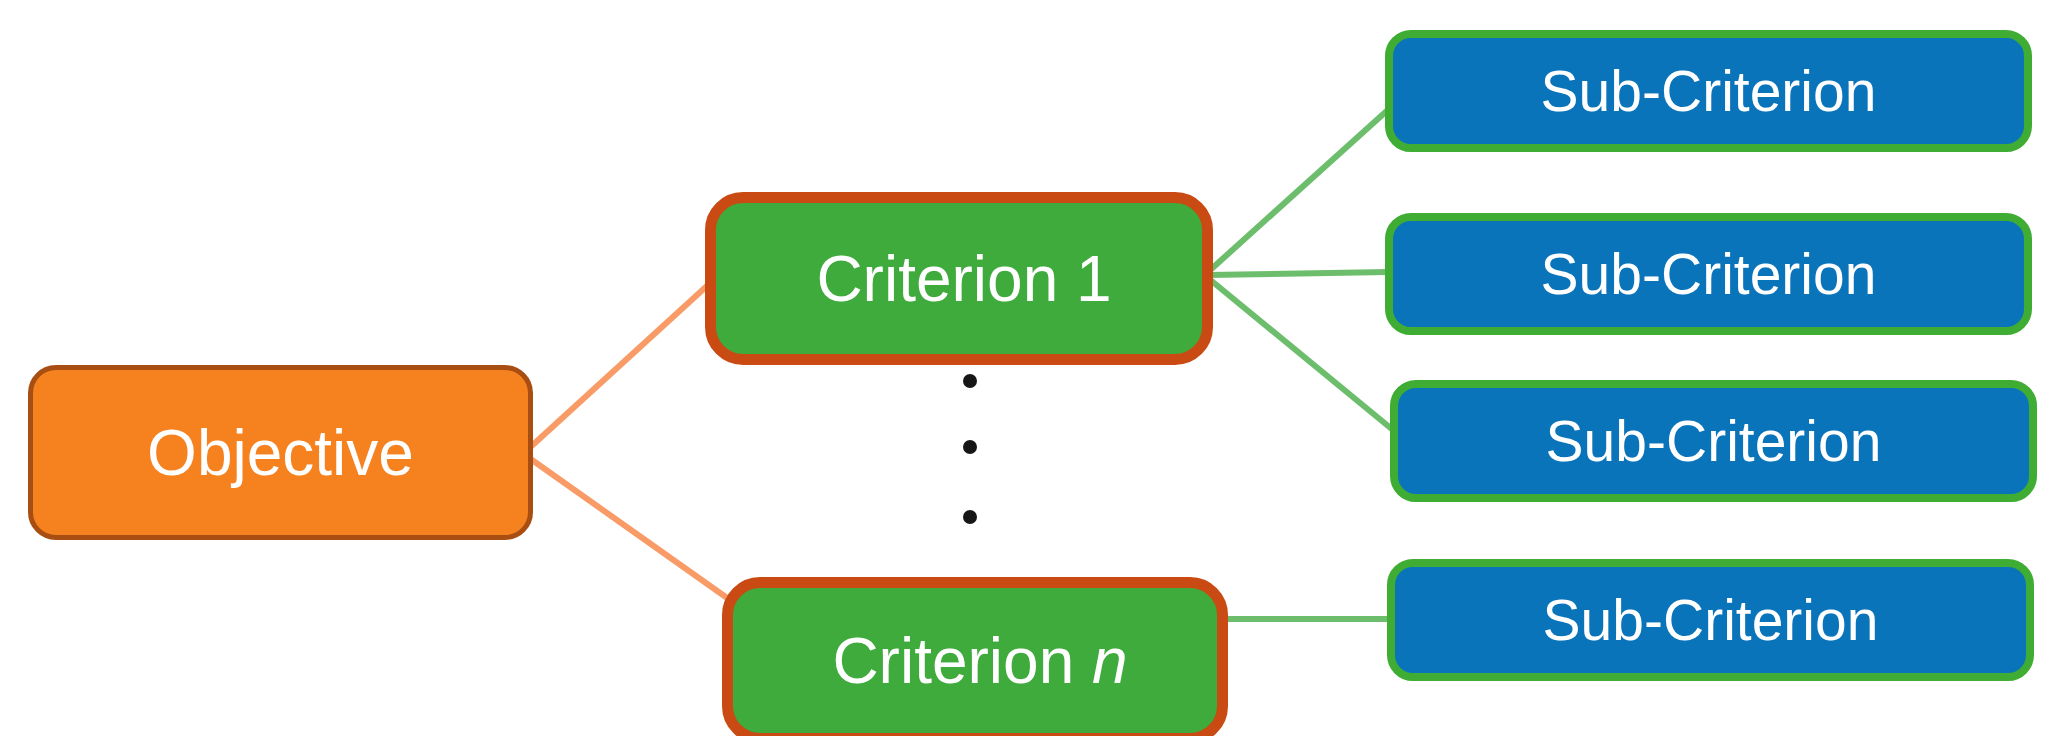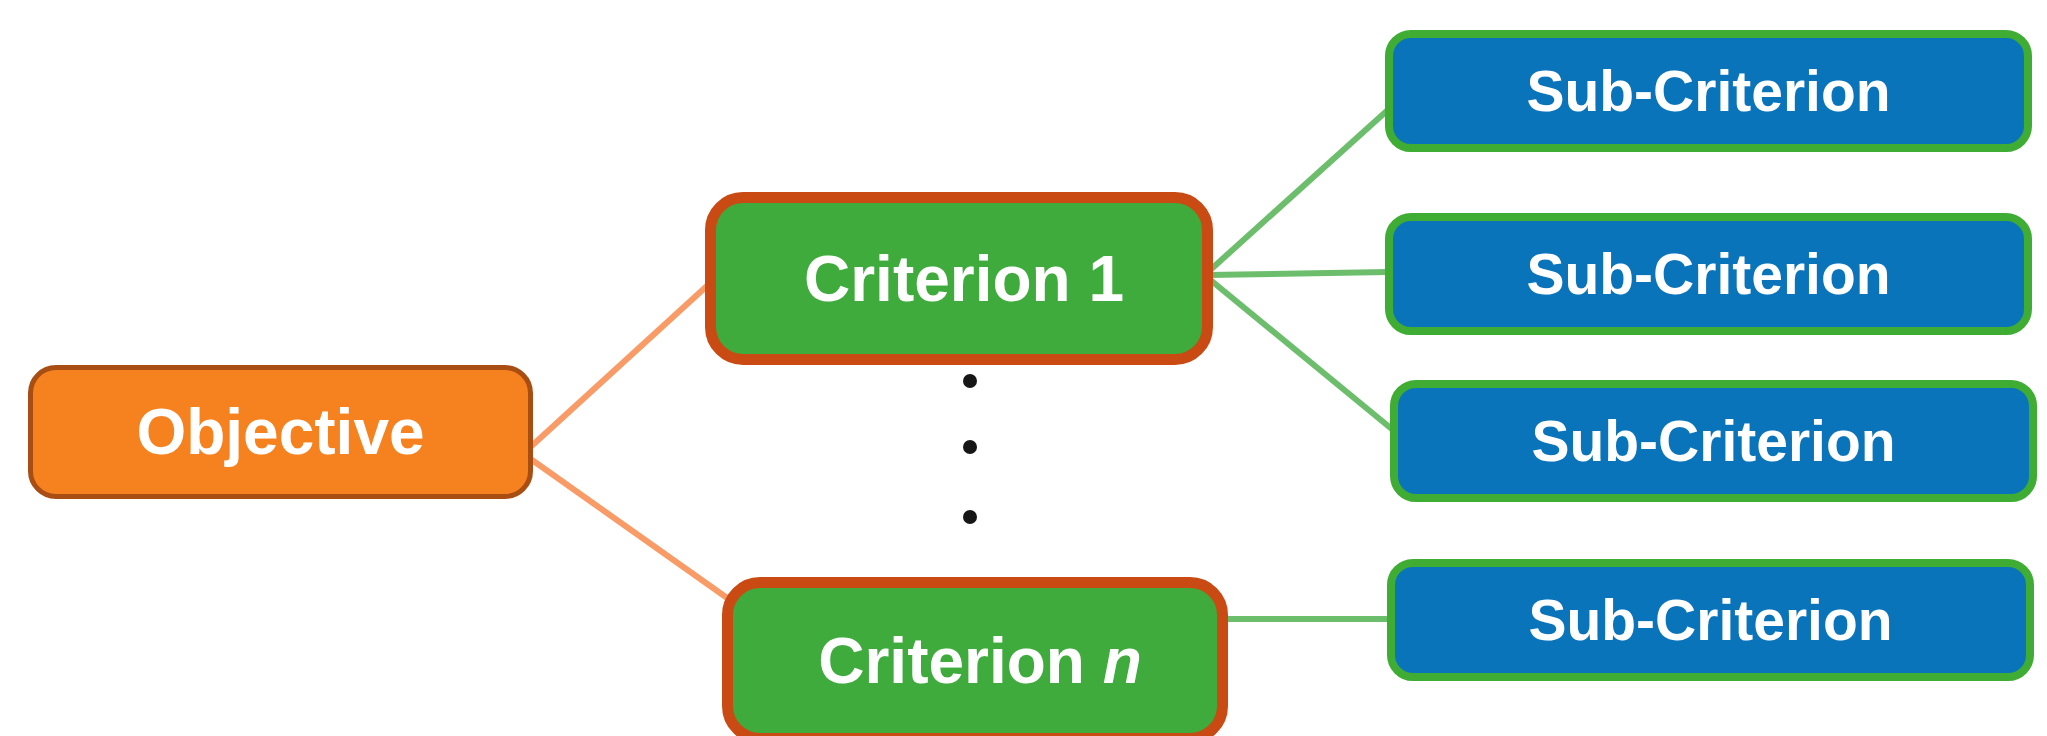--- a/index.html
+++ b/index.html
@@ -24,24 +24,23 @@
   }
   .node {
     position: absolute;
     display: flex;
     align-items: center;
     justify-content: center;
     color: var(--text-color, #ffffff);
     box-sizing: border-box;
     text-align: center;
     line-height: 1;
-    font-weight: bold;
   }
   .node-objective {
-    left: 28px; top: 365px; width: 505px; height: 134px;
+    left: 28px; top: 365px; width: 505px; height: 175px;
     background: var(--orange-fill);
     border: 5px solid var(--orange-border);
     border-radius: 28px;
     font-size: 64px;
   }
   .node-criterion {
     background: var(--green-fill);
     border: 11px solid var(--red-orange-border);
     border-radius: 38px;
     font-size: 64px;

